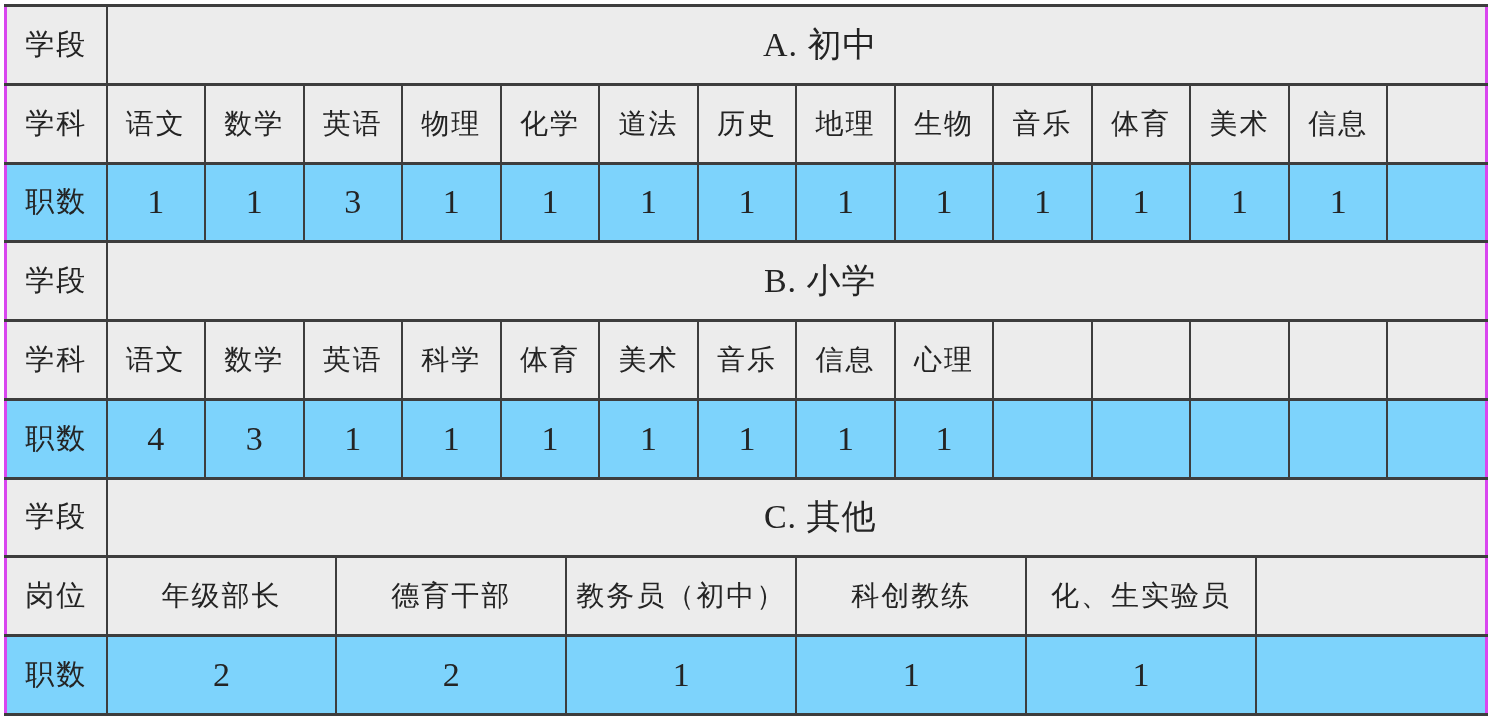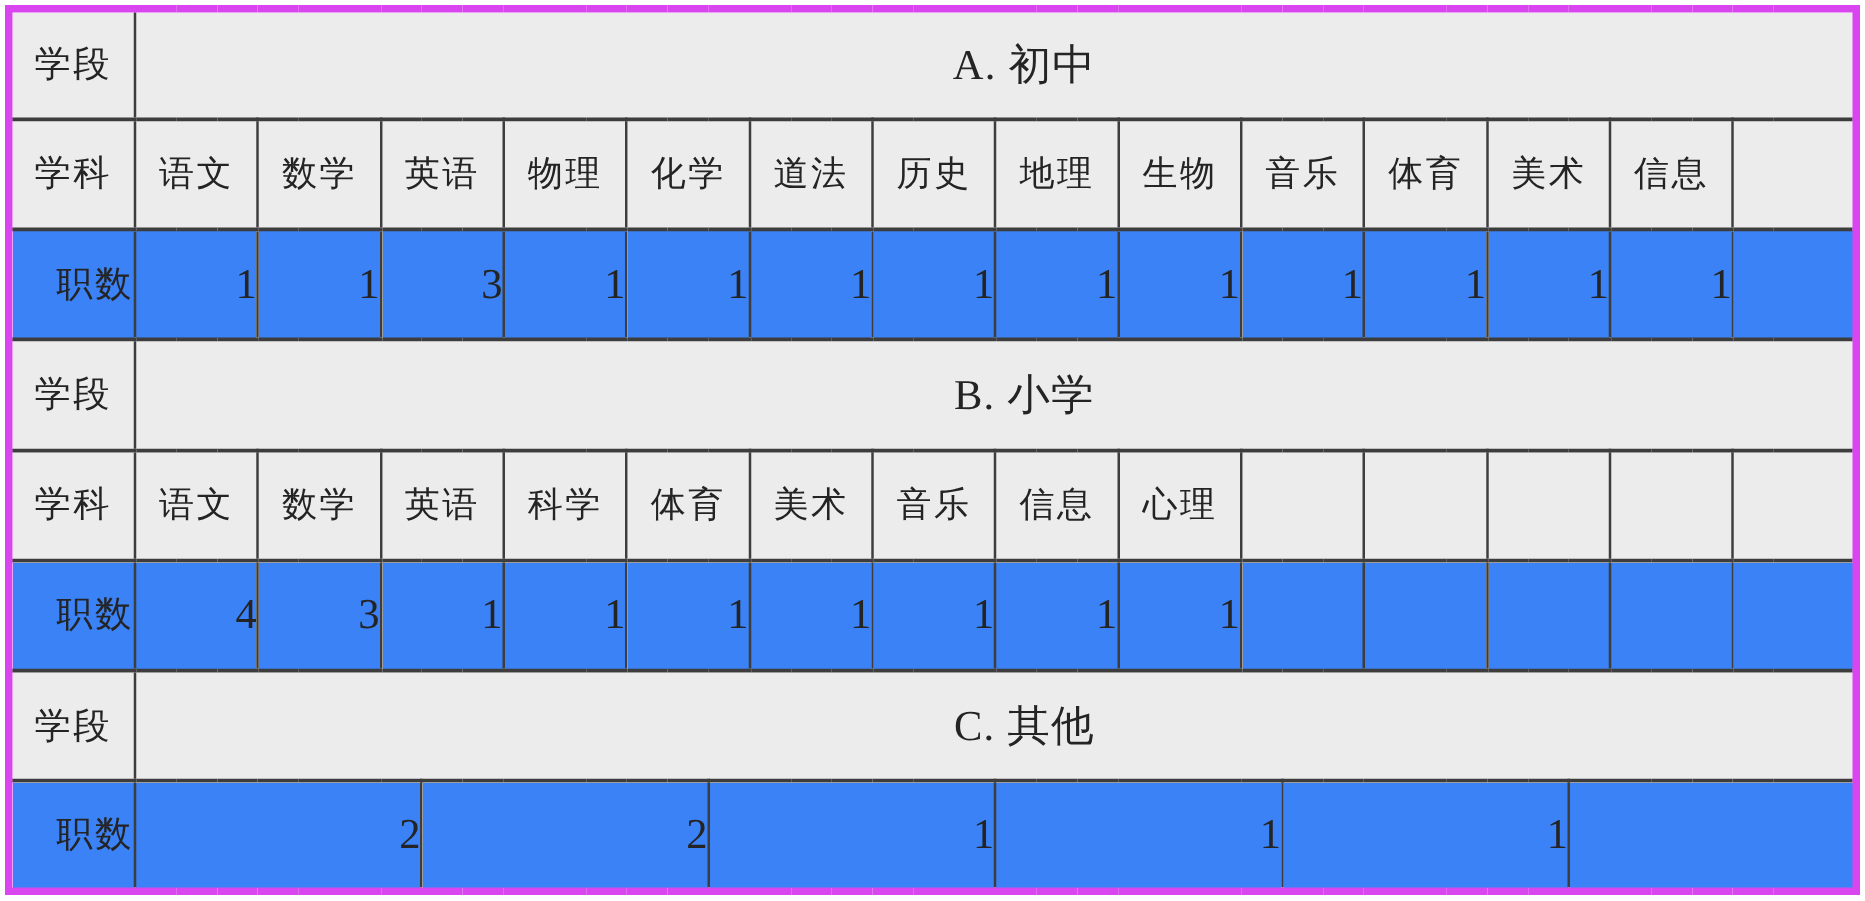--- a/index.html
+++ b/index.html
@@ -1,24 +1,24 @@
 <!DOCTYPE html>
 <html><head>
 <meta charset="utf-8">
 <style>
   html,body{margin:0;padding:0;background:#ffffff;}
   body{width:1492px;height:721px;overflow:hidden;font-family:"Liberation Serif","DejaVu Serif",serif;}
   table{border-collapse:collapse;table-layout:fixed;width:1484px;height:712px;margin:4px;
-        border:6px solid #d946ef;color:#242424;}
+        border:3px solid #d946ef;color:#242424;}
   td{border:2px solid #3d3d3d;border-top-width:3px;border-bottom-width:3px;
      text-align:center;vertical-align:middle;padding:0;overflow:hidden;white-space:nowrap;}
   col.c-label{width:101px;}
   tr{height:78px;}
   .gray{background:#ececec;}
-  .white{background:#3b82f6;text-align:right;}
+  .white{background:#7dd3fc;}
   .lbl{font-size:29px;letter-spacing:2px;}
   .stage{font-size:34px;letter-spacing:1px;padding-left:48px;}
   .subj{font-size:28px;letter-spacing:2px;}
   .num{font-size:34px;}
 </style>
 </head>
 <body>
 
 <table>
   <colgroup>
@@ -144,20 +144,29 @@
     <td class="white num" colspan="3"></td>
     <td class="white num" colspan="3"></td>
     <td class="white num" colspan="3"></td>
   </tr>
 
   <tr>
     <td class="gray lbl">学段</td>
     <td class="gray stage" colspan="42">C. 其他</td>
   </tr>
   <tr>
+    <td class="gray lbl">岗位</td>
+    <td class="gray subj" colspan="7">年级部长</td>
+    <td class="gray subj" colspan="7">德育干部</td>
+    <td class="gray subj" colspan="7">教务员（初中）</td>
+    <td class="gray subj" colspan="7">科创教练</td>
+    <td class="gray subj" colspan="7">化、生实验员</td>
+    <td class="gray subj" colspan="7"></td>
+  </tr>
+  <tr>
     <td class="white lbl">职数</td>
     <td class="white num" colspan="7">2</td>
     <td class="white num" colspan="7">2</td>
     <td class="white num" colspan="7">1</td>
     <td class="white num" colspan="7">1</td>
     <td class="white num" colspan="7">1</td>
     <td class="white num" colspan="7"></td>
   </tr>
 </tbody>
   </table>

